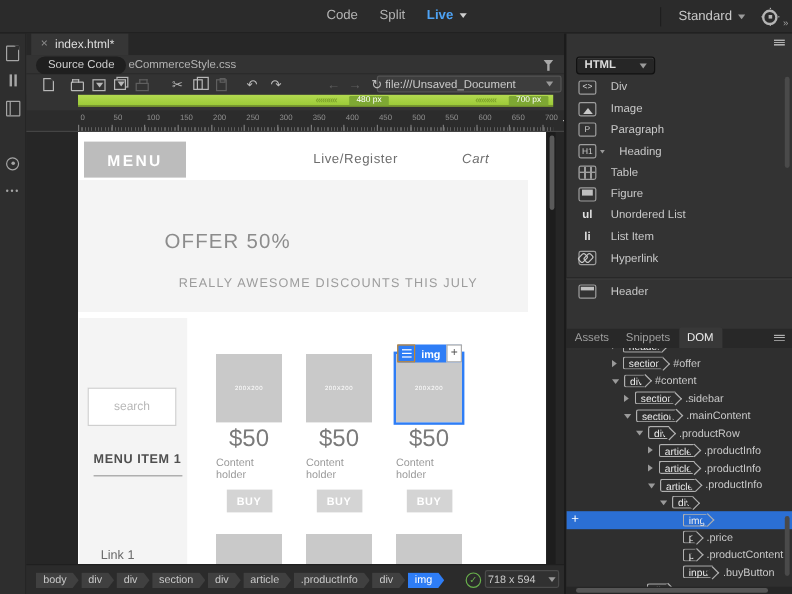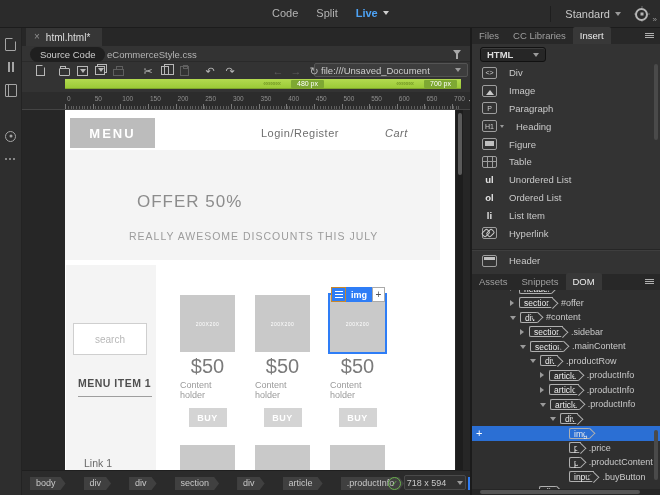--- a/index.html
+++ b/index.html
@@ -79,21 +79,21 @@
   
   .canvas{position:absolute;left:22px;top:110px;width:448px;height:360px;background:#262626;overflow:hidden;}
   .page{position:absolute;left:43px;top:0;width:390px;height:360px;background:#ffffff;overflow:hidden;}
   .vscroll{position:absolute;left:434px;top:0;width:7px;height:360px;background:#1d1d1d;}
   .vscroll .thumb{position:absolute;left:1.5px;top:3px;width:4px;height:62px;background:#5a5a5a;border-radius:2px;}
   .logo-box{position:absolute;left:5px;top:8px;width:85px;height:30px;background:#bcbcbc;color:#fff;font-weight:bold;font-size:13px;
     letter-spacing:2px;display:flex;align-items:center;justify-content:center;}
   .nav-link{position:absolute;top:17px;font-size:11px;color:#6e6e6e;letter-spacing:.5px;}
   .offer{position:absolute;left:0;top:40px;width:375px;height:110px;background:#f4f4f4;}
   .offer-title{position:absolute;left:72px;top:42px;font-size:17px;font-weight:normal;color:#8c8c8c;letter-spacing:1px;}
-  .offer-sub{position:absolute;left:64px;top:80px;font-size:10.5px;color:#9c9c9c;letter-spacing:1px;}
+  .offer-sub{position:absolute;left:84px;top:80px;font-size:10.5px;color:#9c9c9c;letter-spacing:1px;}
   .side{position:absolute;left:1px;top:155px;width:90px;height:205px;background:#f4f4f4;}
   .search{position:absolute;left:7px;top:58px;width:74px;height:32px;background:#fff;border:1px solid #cfcfcf;box-sizing:border-box;
     text-align:center;font-size:10px;color:#b8b8b8;font-family:"Liberation Sans",sans-serif;outline:none;}
   .search::placeholder{color:#b8b8b8;}
   .menu-title{position:absolute;left:12px;top:112px;font-size:10.5px;font-weight:bold;color:#4f4f4f;letter-spacing:.5px;}
   .menu-hr{position:absolute;left:12px;top:131px;width:74px;border-top:1px solid #9e9e9e;}
   .menu-link{position:absolute;left:18px;font-size:10.5px;color:#6a6a6a;margin-top:40px;}
   .pcol{position:absolute;top:185px;width:55px;display:flex;flex-direction:column;align-items:center;}
   .pimg{width:55px;height:57px;background:#c9c9c9;display:flex;align-items:center;justify-content:center;
     color:#fff;font-size:5px;letter-spacing:.5px;}
@@ -105,21 +105,21 @@
   .pimg2{position:absolute;top:335px;width:55px;height:25px;background:#c9c9c9;}
   .eldisp{position:absolute;left:266px;top:177px;height:15px;display:flex;align-items:stretch;z-index:5;background:#2e7df6;border-radius:1px;}
   .eldisp .ham{width:15px;display:flex;flex-direction:column;justify-content:center;gap:1.5px;align-items:center;
     border:1px solid #c8872b;box-sizing:border-box;}
   .eldisp .ham i{display:block;width:8px;height:1.5px;background:#fff;}
   .eldisp .tagname{color:#fff;font-size:9px;font-weight:bold;display:flex;align-items:center;padding:0 5px;}
   .eldisp .plus{width:13px;background:#fff;border:1px solid #aaa;box-sizing:border-box;color:#555;font-size:10px;
     display:flex;align-items:center;justify-content:center;}
   
   .statusbar{position:absolute;left:22px;top:470px;width:448px;height:25px;background:#2b2b2b;border-top:1px solid #1f1f1f;box-sizing:border-box;}
-  .chips{position:absolute;left:8px;top:6px;display:flex;gap:18px;}
+  .chips{position:absolute;left:8px;top:6px;display:flex;gap:2px;}
   .chip{clip-path:polygon(0 0,calc(100% - 5px) 0,100% 50%,calc(100% - 5px) 100%,0 100%);
     background:#404040;color:#c8c8c8;font-size:9px;line-height:13px;padding:0 10px 0 6px;}
   .chip.active{background:#2e7df6;color:#fff;}
   .okcheck{position:absolute;left:366px;top:6px;width:11px;height:11px;border:1px solid #69b14c;border-radius:50%;
     color:#69b14c;font-size:8px;line-height:11px;text-align:center;}
   .sizebox{position:absolute;left:382px;top:4px;width:62px;height:15px;background:#313131;border:1px solid #4a4a4a;border-radius:2px;
     color:#c9c9c9;font-size:9px;display:flex;align-items:center;justify-content:center;gap:6px;box-sizing:border-box;}
   .devicon{position:absolute;left:452px;top:6px;width:13px;height:10px;border:1px solid #b5b5b5;border-radius:1px;}
   .devicon::after{content:'';position:absolute;right:-3px;bottom:-2px;width:4px;height:7px;background:#2b2b2b;border:1px solid #b5b5b5;}
   
@@ -205,21 +205,21 @@
       </div>
       <div class="lt-btn">
         <div class="ic-more"></div>
       </div>
     </div>
 
   <div class="docbg"></div>
   <div class="tabbar">
     <div class="doc-tab">
       <span class="tab-close">×</span>
-      <span>html.html*</span>
+      <span>index.html*</span>
     </div>
   </div>
   <div class="relbar">
     <span class="srcpill">Source Code</span>
     <span class="cssfile">eCommerceStyle.css</span>
     <span class="funnel"></span>
   </div>
   <div class="toolbar" id="docToolbar">
     <div class="address">
       <span>file:///Unsaved_Document</span>
@@ -292,21 +292,21 @@
       <div class="tick-mk" style="left: 402.45px;"></div>
       <div class="tick-lbl" style="left: 404.45px;">650</div>
       <div class="tick-mk" style="left: 430.1px;"></div>
       <div class="tick-lbl" style="left: 432.1px;">700</div>
     </div>
 
   <div class="canvas">
     <div class="page">
       <div class="logo-box">MENU</div>
       <div id="navLinks">
-          <div class="nav-link" style="left: 196px;">Login/Register</div>
+          <div class="nav-link" style="left: 196px;">Live/Register</div>
           <div class="nav-link" style="left: 320px; font-style: italic;">Cart</div>
         </div>
       <div class="offer">
         <div class="offer-title">OFFER 50%</div>
         <div class="offer-sub">REALLY AWESOME DISCOUNTS THIS JULY</div>
       </div>
       <div class="side">
         <input class="search" readonly="" placeholder="search" style="">
         <div class="menu-title">MENU ITEM 1</div>
         <div class="menu-hr"></div>
@@ -369,25 +369,20 @@
       </div>
     <span class="okcheck">✓</span>
     <div class="sizebox">
       <span>718 x 594</span>
       <span class="caret"></span>
     </div>
     <span class="devicon"></span>
   </div>
 
   <div class="rightpanel">
-    <div class="ptabs" id="panelTabs">
-        <div class="ptab">Files</div>
-        <div class="ptab">CC Libraries</div>
-        <div class="ptab active">Insert</div>
-      </div>
     <span class="collapse-arrows" style="top:-13px;right:3px;position:absolute;">»</span>
     <span class="pmenu" style="top:5px;"></span>
     <div class="htmlsel">
       <span>HTML</span>
       <span class="caret"></span>
     </div>
     <div class="insert-list" id="insertList">
         <div class="irow">
           <div class="boxic iic-div">&lt;&gt;</div>
           <div class="lbl">Div</div>
@@ -399,34 +394,30 @@
         <div class="irow">
           <div class="boxic iic-paragraph">P</div>
           <div class="lbl">Paragraph</div>
         </div>
         <div class="irow">
           <div class="boxic iic-heading">H1</div>
           <div class="minicaret"></div>
           <div class="lbl">Heading</div>
         </div>
         <div class="irow">
+          <div class="boxic iic-table"></div>
+          <div class="lbl">Table</div>
+        </div>
+        <div class="irow">
           <div class="boxic iic-figure"></div>
           <div class="lbl">Figure</div>
         </div>
         <div class="irow">
-          <div class="boxic iic-table"></div>
-          <div class="lbl">Table</div>
-        </div>
-        <div class="irow">
           <div class="txtic">ul</div>
           <div class="lbl">Unordered List</div>
-        </div>
-        <div class="irow">
-          <div class="txtic">ol</div>
-          <div class="lbl">Ordered List</div>
         </div>
         <div class="irow">
           <div class="txtic">li</div>
           <div class="lbl">List Item</div>
         </div>
         <div class="irow">
           <div class="boxic iic-hyperlink"></div>
           <div class="lbl">Hyperlink</div>
         </div>
         <div class="insep"></div>

